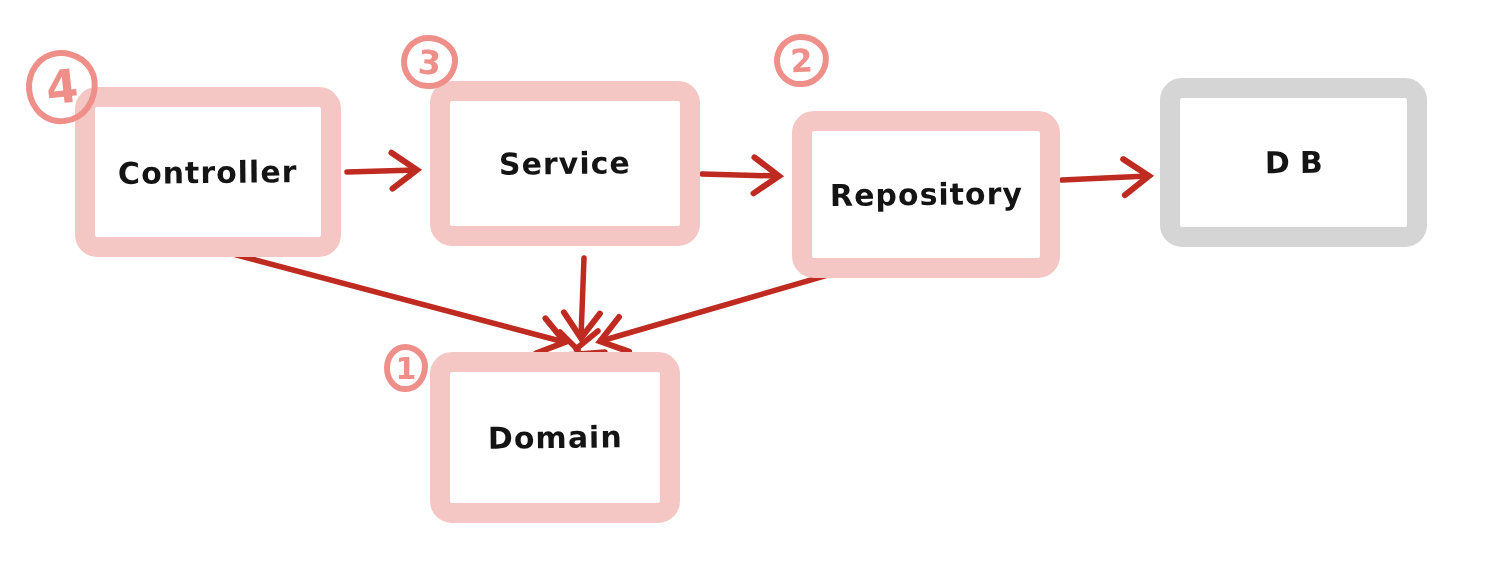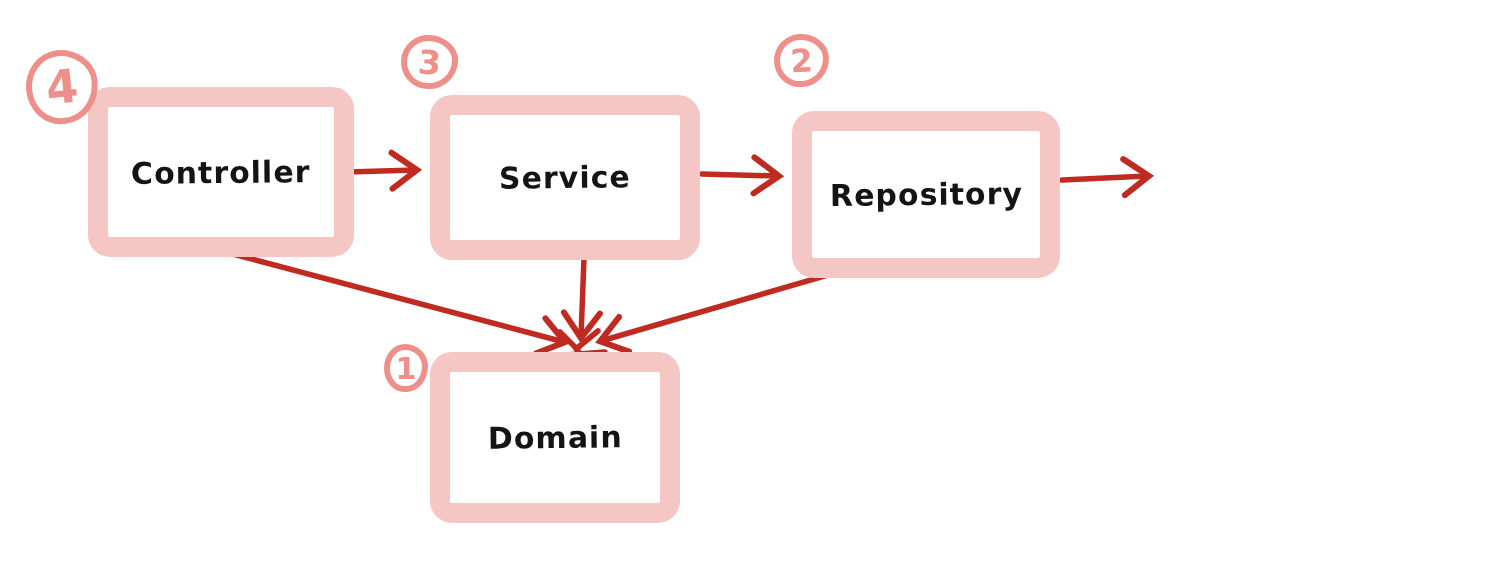--- a/index.html
+++ b/index.html
@@ -33,22 +33,22 @@
     justify-content: center;
   }
   .node .label {
     color: var(--ink);
     font-size: 30px;
     font-weight: bold;
     letter-spacing: 1px;
     white-space: nowrap;
     transform: rotate(-0.6deg);
   }
-  .node-controller { left: 88px;  top: 87px;  width: 266px; height: 170px; }
-  .node-service    { left: 430px; top: 95px;  width: 270px; height: 165px; }
+  .node-controller { left: 75px;  top: 87px;  width: 266px; height: 170px; }
+  .node-service    { left: 430px; top: 81px;  width: 270px; height: 165px; }
   .node-repository { left: 792px; top: 83px;  width: 268px; height: 167px; margin-top: 28px; }
   .node-db         { left: 1160px; top: 78px; width: 267px; height: 169px; border-color: var(--gray); }
   .node-domain     { left: 430px; top: 352px; width: 250px; height: 171px; }
   .node-db .label { letter-spacing: 10px; padding-left: 10px; }
 
   
   .badge {
     position: absolute;
     border: 6px solid var(--salmon);
     border-radius: 48% 52% 50% 46% / 50% 46% 54% 50%;
@@ -102,20 +102,23 @@
 
   <div class="node node-controller">
     <span class="label">Controller</span>
   </div>
   <div class="node node-service">
     <span class="label">Service</span>
   </div>
   <div class="node node-repository">
     <span class="label">Repository</span>
   </div>
+  <div class="node node-db">
+    <span class="label">DB</span>
+  </div>
   <div class="node node-domain">
     <span class="label">Domain</span>
   </div>
 
   <div class="badge badge-controller">
     <span>4</span>
   </div>
   <div class="badge badge-service">
     <span>3</span>
   </div>

